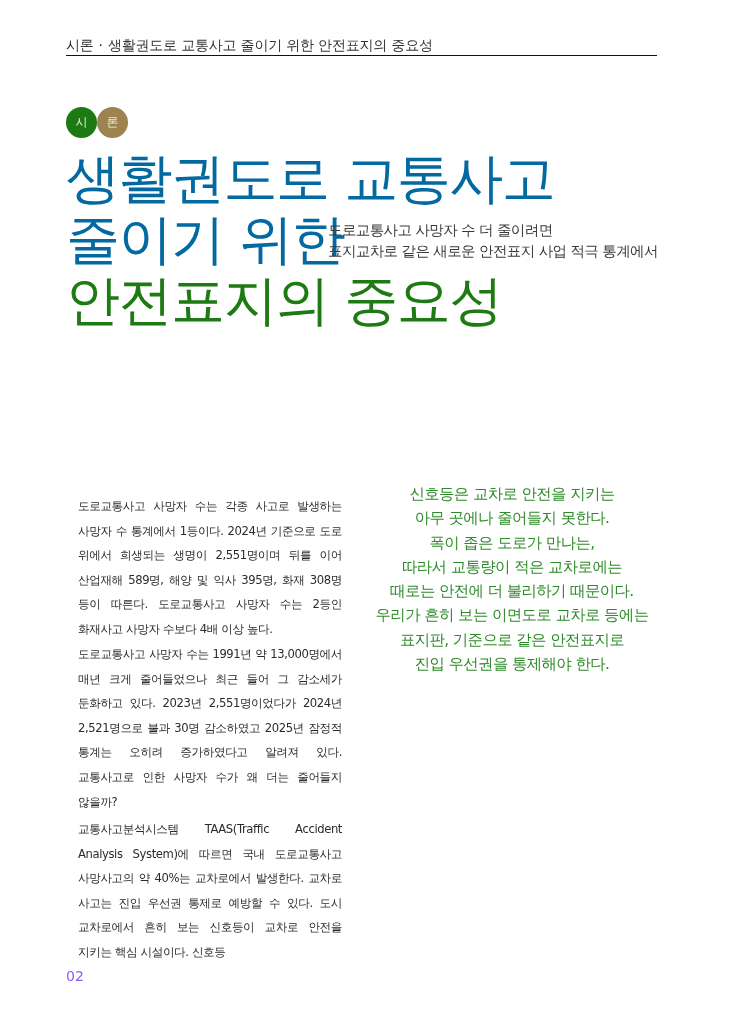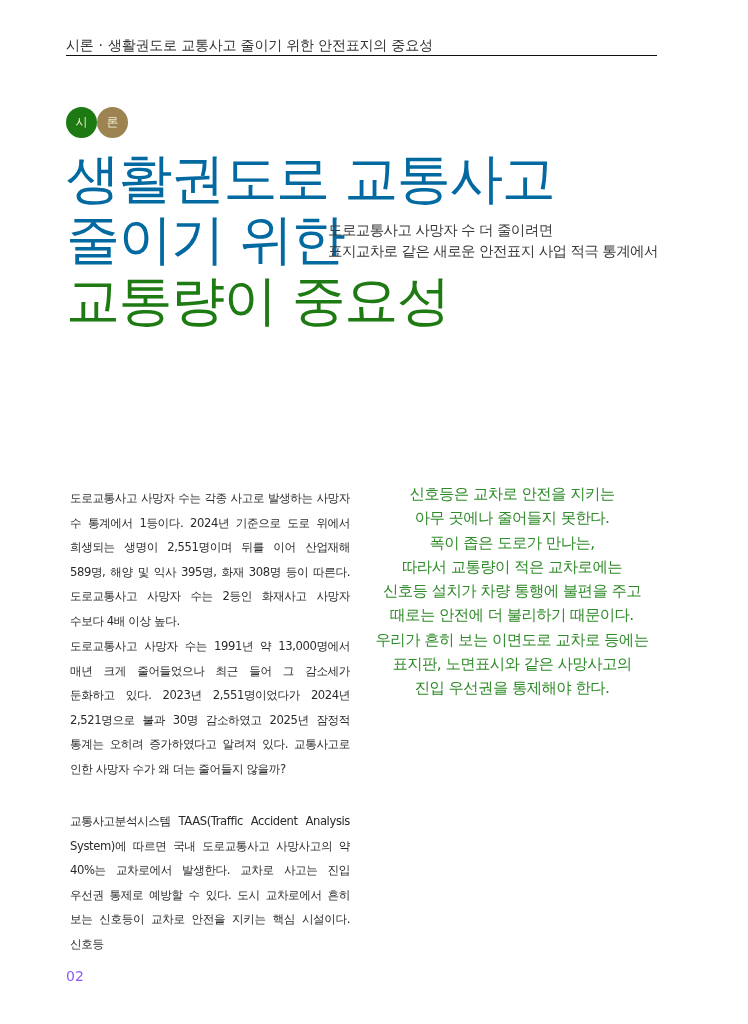--- a/index.html
+++ b/index.html
@@ -12,21 +12,21 @@
   .badge { position:absolute; top:0; width:31px; height:31px; border-radius:50%;
            color:#f2ecd7; font-size:12px; line-height:31px; text-align:center; }
   .badge.green { left:0; background:#1d7a12; z-index:1; }
   .badge.brown { left:31px; background:#9c8350; z-index:2; }
   .title { position:absolute; left:66px; top:148px; font-size:54px; line-height:61px; letter-spacing:-1.5px; white-space:nowrap; }
   .title .line { display:block; height:61px; }
   .title .brown { color:#0369a1; }
   .title .green { color:#1e7a12; }
   .subtitle { position:absolute; left:328px; top:220px; font-size:14.5px; line-height:21px; color:#3a3a3a; letter-spacing:-0.6px; white-space:nowrap; }
   .body-col { position:absolute; left:66px; width:288px; font-size:11.6px; line-height:24.6px; color:#2a2a2a; text-align:justify; letter-spacing:-0.4px; word-break:keep-all; }
-  .body-col p { margin:4px; }
+  .body-col p { margin:12px; }
   .p1 { top:482px; }
   .p2 { top:630px; }
   .p3 { top:805px; }
   .pull-quote { position:absolute; right:91px; top:482px; width:290px; text-align:right; color:#2e8a28;
                 font-size:15.4px; line-height:24.3px; letter-spacing:-0.6px; word-break:keep-all; }
   .pull-quote .ql { display:block; white-space:nowrap;text-align:center; }
   .page-number { position:absolute; left:66px; top:968px; font-size:14px; color:#8b5cf6; }
 </style>
 </head>
 <body>
@@ -37,21 +37,21 @@
 <div class="header-rule"></div>
 
 <div class="badges">
   <div class="badge green">시</div>
   <div class="badge brown">론</div>
 </div>
 
 <h1 class="title" style="margin:0;font-weight:normal;">
   <span class="line brown">생활권도로 교통사고</span>
   <span class="line brown">줄이기 위한</span>
-  <span class="line green">교통량이 중요성</span>
+  <span class="line green">안전표지의 중요성</span>
 </h1>
 
 <div class="subtitle">
   <div>도로교통사고 사망자 수 더 줄이려면</div>
   <div>표지교차로 같은 새로운 안전표지 사업 적극 통계에서</div>
 </div>
 
 <div class="body-col p1">
   <p>도로교통사고 사망자 수는 각종 사고로 발생하는 사망자 수 통계에서 1등이다. 2024년 기준으로 도로 위에서 희생되는 생명이 2,551명이며 뒤를 이어 산업재해 589명, 해양 및 익사 395명, 화재 308명 등이 따른다. 도로교통사고 사망자 수는 2등인 화재사고 사망자 수보다 4배 이상 높다.</p>
 </div>
@@ -60,20 +60,19 @@
 </div>
 <div class="body-col p3">
   <p>교통사고분석시스템 TAAS(Traffic Accident Analysis System)에 따르면 국내 도로교통사고 사망사고의 약 40%는 교차로에서 발생한다. 교차로 사고는 진입 우선권 통제로 예방할 수 있다. 도시 교차로에서 흔히 보는 신호등이 교차로 안전을 지키는 핵심 시설이다. 신호등</p>
 </div>
 
 <div class="pull-quote">
   <span class="ql">신호등은 교차로 안전을 지키는</span>
   <span class="ql">아무 곳에나 줄어들지 못한다.</span>
   <span class="ql">폭이 좁은 도로가 만나는,</span>
   <span class="ql">따라서 교통량이 적은 교차로에는</span>
-  <span class="ql">신호등 설치가 차량 통행에 불편을 주고</span>
   <span class="ql">때로는 안전에 더 불리하기 때문이다.</span>
   <span class="ql">우리가 흔히 보는 이면도로 교차로 등에는</span>
-  <span class="ql">표지판, 노면표시와 같은 사망사고의</span>
+  <span class="ql">표지판, 기준으로 같은 안전표지로</span>
   <span class="ql">진입 우선권을 통제해야 한다.</span>
 </div>
 
 <div class="page-number">02</div>
 
 </body></html>

